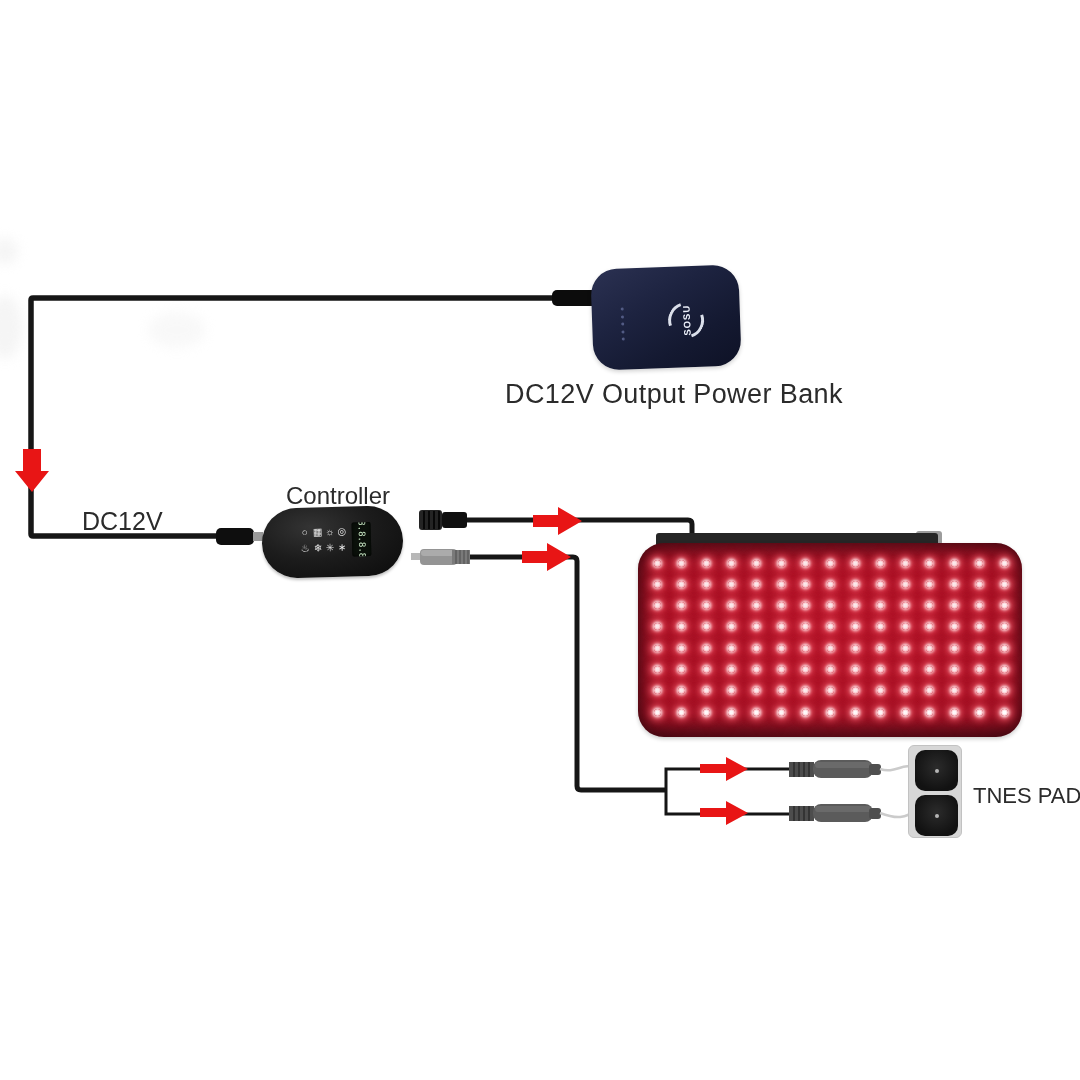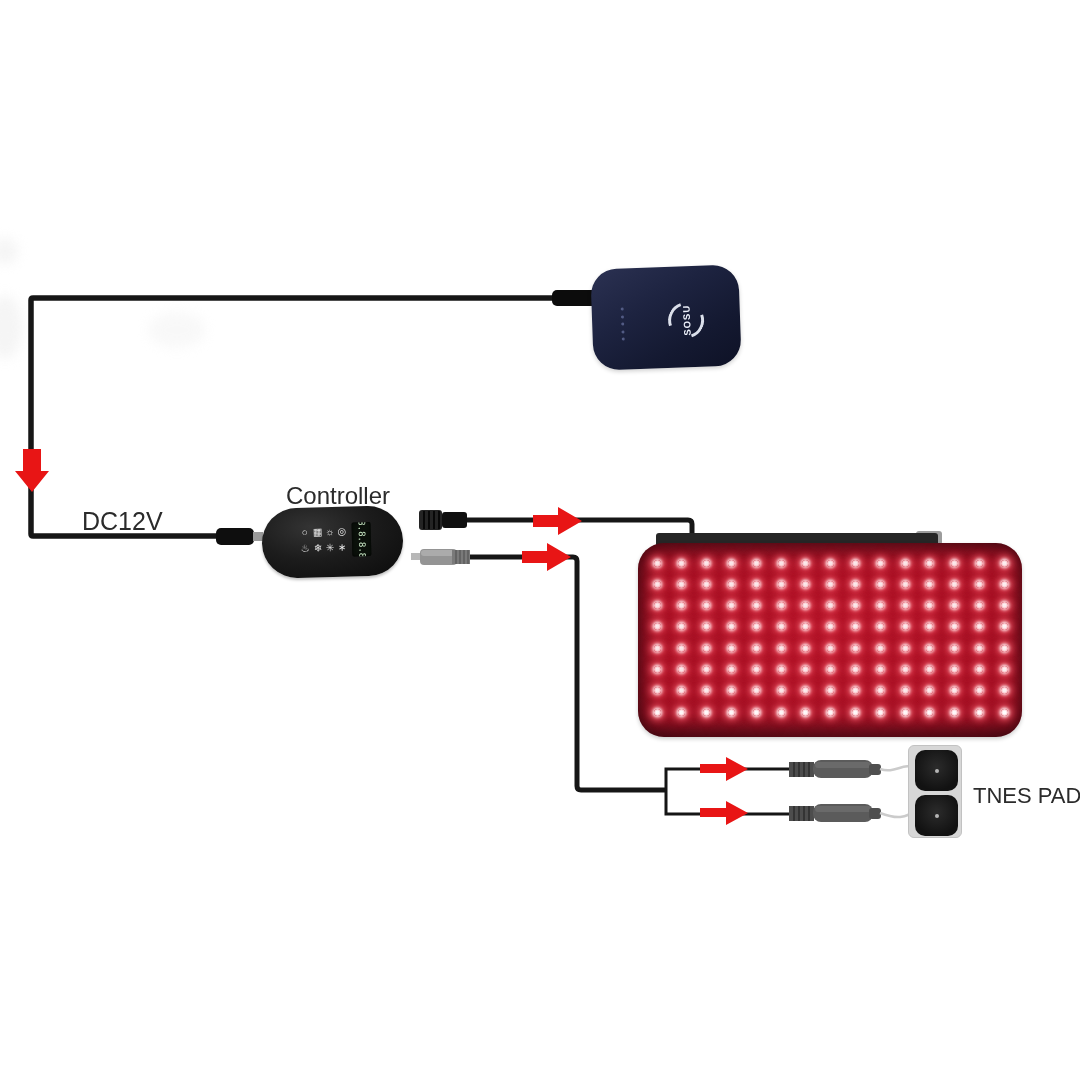--- a/index.html
+++ b/index.html
@@ -128,20 +128,21 @@
       <div class="pb-logo-text">SOSU</div>
     </div>
     <div id="pb-indicators">
         <div class="pb-ind" style="top: 39px;"></div>
         <div class="pb-ind" style="top: 46.5px;"></div>
         <div class="pb-ind" style="top: 54px;"></div>
         <div class="pb-ind" style="top: 61.5px;"></div>
         <div class="pb-ind" style="top: 69px;"></div>
       </div>
   </div>
+  <div class="abs diagram-label lbl-powerbank">DC12V Output Power Bank</div>
 
   <div class="abs diagram-label lbl-controller">Controller</div>
   <div class="abs controller">
     <div class="ctrl-icon" style="left:36px;top:18px;">○</div>
     <div class="ctrl-icon" style="left:49px;top:18px;">▦</div>
     <div class="ctrl-icon" style="left:61px;top:18px;">☼</div>
     <div class="ctrl-icon" style="left:73px;top:18px;">◎</div>
     <div class="ctrl-icon" style="left:36px;top:34px;">♨</div>
     <div class="ctrl-icon" style="left:49px;top:34px;">❄</div>
     <div class="ctrl-icon" style="left:61px;top:34px;">✳</div>

